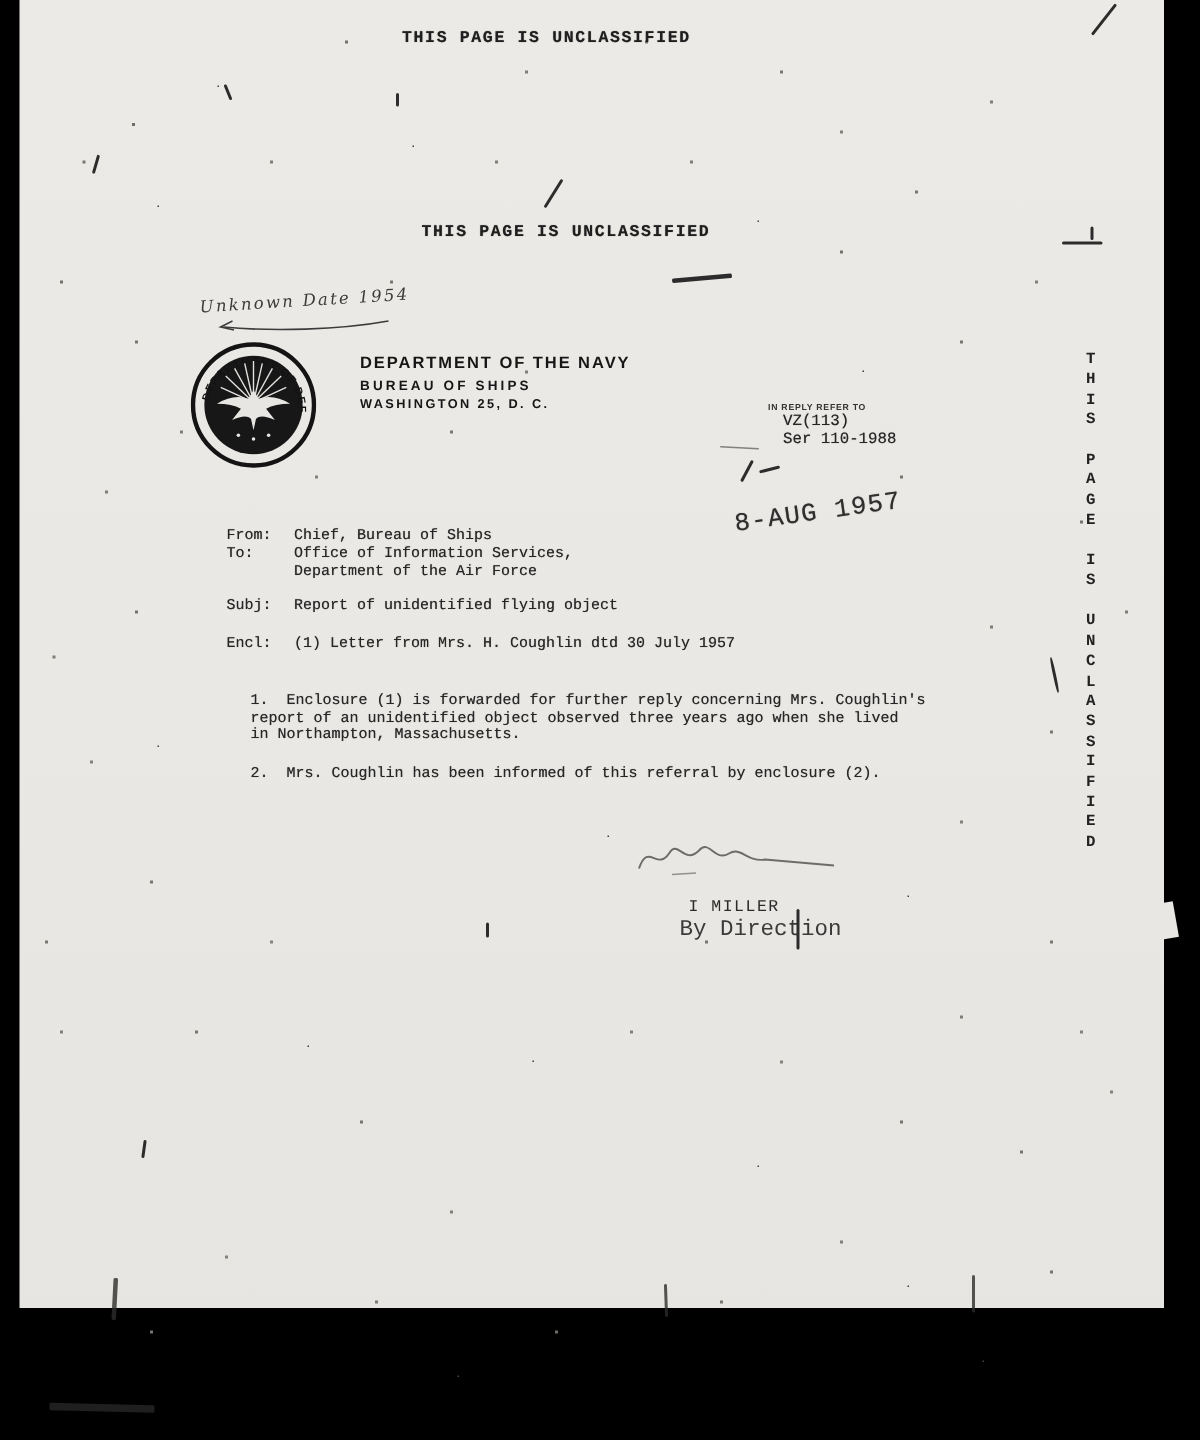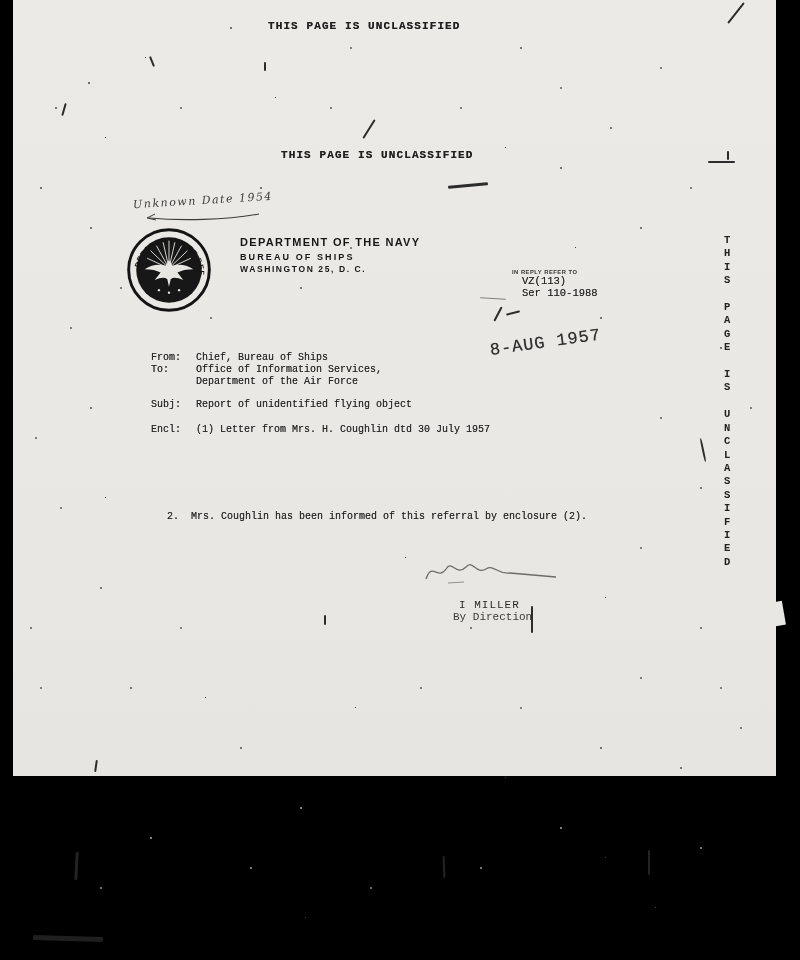--- a/index.html
+++ b/index.html
@@ -1,21 +1,21 @@
 <!DOCTYPE html>
 <html><head>
 <meta charset="utf-8">
 <style>
   html,body{margin:0;padding:0;}
   body{
     width:800px;height:960px;background:#000;position:relative;overflow:hidden;
     font-family:"Liberation Mono","DejaVu Sans Mono",monospace;
   }
   .page{
-    position:absolute;left:13px;top:0;width:763px;height:776px;
+    position:absolute;left:13px;top:0;width:763px;height:872px;
     background:linear-gradient(180deg,#ebeae7 0%,#e9e8e5 55%,#e6e5e1 100%);
   }
   .typed{color:#262626;text-shadow:0 0 .5px rgba(40,40,40,.65);}
   .abs{position:absolute;}
   
   .banner{font-size:11px;font-weight:700;letter-spacing:1.1px;color:#1f1f1f;
           text-shadow:0 0 .6px rgba(20,20,20,.7);}
   .banner-top{left:255px;top:20px;}
   .banner-mid{left:268px;top:149px;}
   .vbanner{left:711px;top:234px;font-size:10.5px;font-weight:700;line-height:13.4px;
@@ -39,21 +39,21 @@
   .stamp{left:477px;top:341px;font-size:17px;letter-spacing:1px;color:#2e2e2e;
          transform:rotate(-8deg);transform-origin:left center;
          text-shadow:0 0 .7px rgba(40,40,40,.6);}
   
   .body-text{font-size:10px;line-height:12px;}
   .row{position:absolute;left:138px;}
   .row-label{display:inline-block;width:45px;vertical-align:top;}
   .row-value{display:inline-block;vertical-align:top;white-space:pre-line;}
   .para{position:absolute;left:154px;width:480px;white-space:pre;font-size:10px;line-height:11.6px;}
   .sig-name{left:446px;top:599px;font-size:11px;letter-spacing:1px;color:#2b2b2b;}
-  .sig-title{left:440px;top:611px;font-size:11px;color:#3a3a3a;}
+  .sig-title{left:440px;top:611px;font-size:15px;color:#3a3a3a;}
   .sig-scrawl{left:405px;top:547px;width:145px;height:46px;}
   
   .mark{position:absolute;background:#2c2c2c;border-radius:1px;}
   .edge-notch{position:absolute;left:768px;top:602px;width:16px;height:24px;
               background:#e8e7e4;transform:rotate(-10deg);}
   .specks,.specks2{position:absolute;left:0;top:0;width:2px;height:2px;background:transparent;}
   .specks{box-shadow:42px 107px 0 0 #787870,75px 82px 0 0 #6e6e66,107px 287px 0 0 #80807a,
     77px 407px 0 0 #74746e,47px 507px 0 0 #82827c,117px 687px 0 0 #78786e,167px 627px 0 0 #84847e,
     227px 747px 0 0 #76766e,287px 807px 0 0 #80807a,357px 887px 0 0 #6c6c64,407px 687px 0 0 #82827a,
     457px 627px 0 0 #787872,507px 707px 0 0 #84847c,587px 747px 0 0 #74746c,627px 677px 0 0 #7e7e76,
@@ -165,20 +165,23 @@
   </div>
   <div class="row typed body-text" style="top:364px;">
     <span class="row-label">To:</span><span class="row-value">Office of Information Services,
 Department of the Air Force</span>
   </div>
   <div class="row typed body-text" style="top:424px;">
     <span class="row-label">Encl:</span><span class="row-value"><span>(1) Letter from Mrs. H. Coughlin dtd 30 July 1957</span><br>
           </span>
   </div>
 
+  <div class="para typed" style="top:462px;">1.  Enclosure (1) is forwarded for further reply concerning Mrs. Coughlin's
+report of an unidentified object observed three years ago when she lived
+in Northampton, Massachusetts.</div>
   <div class="para typed" style="top:511px;">2.  Mrs. Coughlin has been informed of this referral by enclosure (2).</div>
 
   <svg class="abs sig-scrawl" viewBox="0 0 145 46">
     <path d="M8,32 C14,14 20,34 28,22 C34,12 38,30 48,20 C55,12 58,28 68,22 C76,17 80,28 92,26 L138,30" stroke="#565656" stroke-width="1.3" fill="none" opacity="0.85"></path>
     <path d="M30,36 L46,35" stroke="#565656" stroke-width="1" fill="none" opacity="0.6"></path>
   </svg>
   <div class="abs sig-name">I MILLER</div>
   <div class="abs sig-title">By Direction</div>
 
   <div class="mark" style="left:355px;top:118px;width:2px;height:22px;transform:rotate(32deg);"></div>

